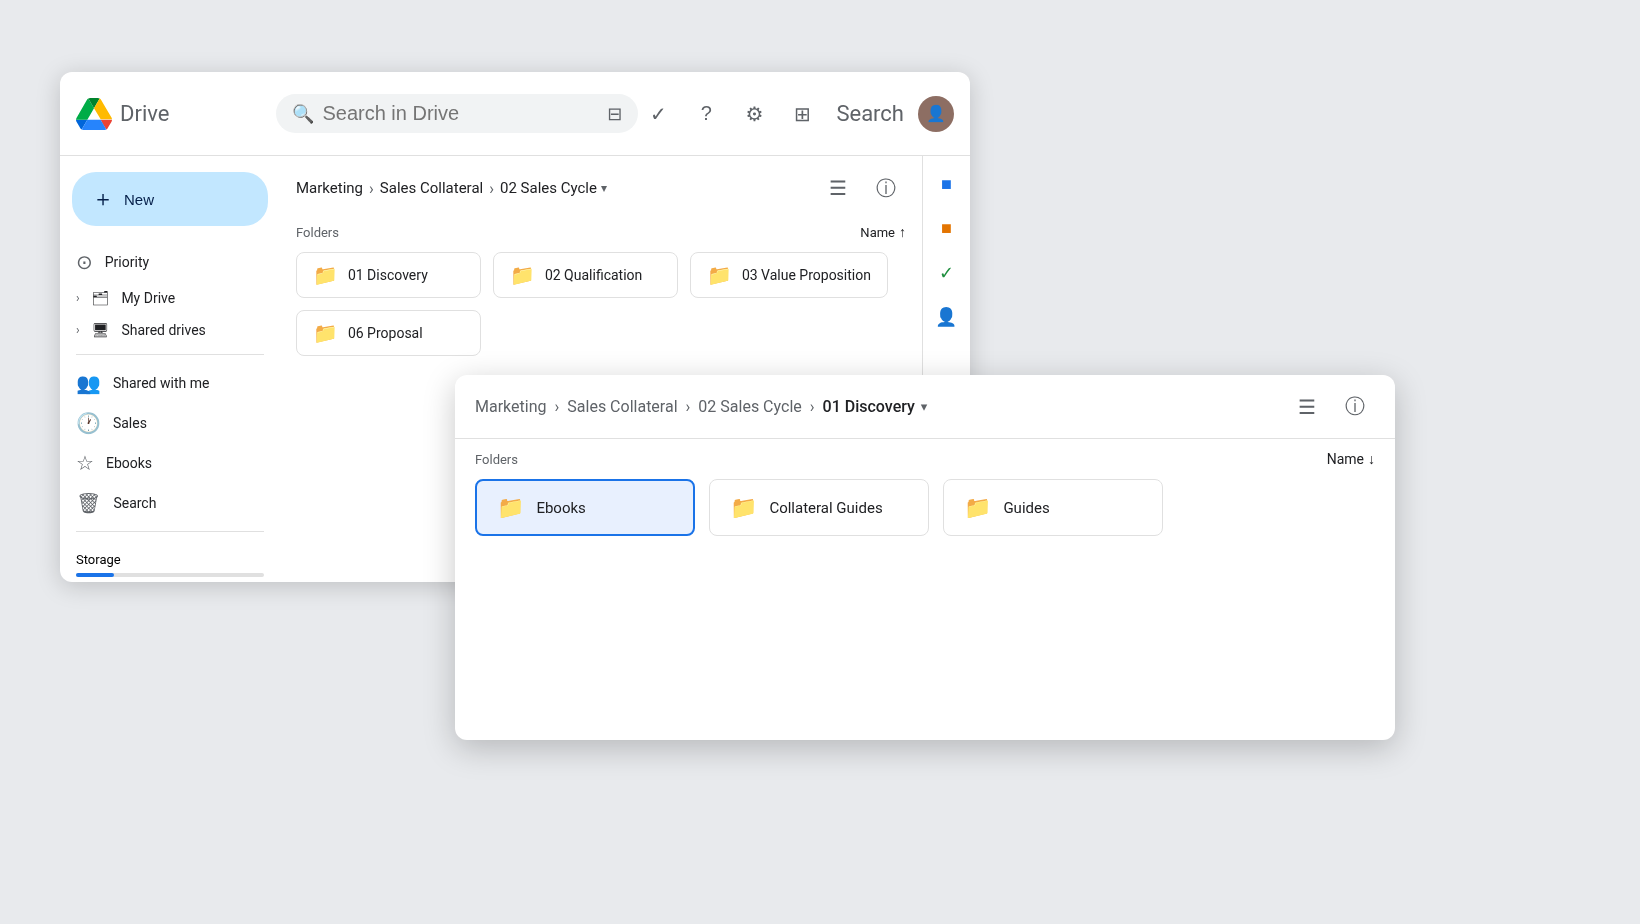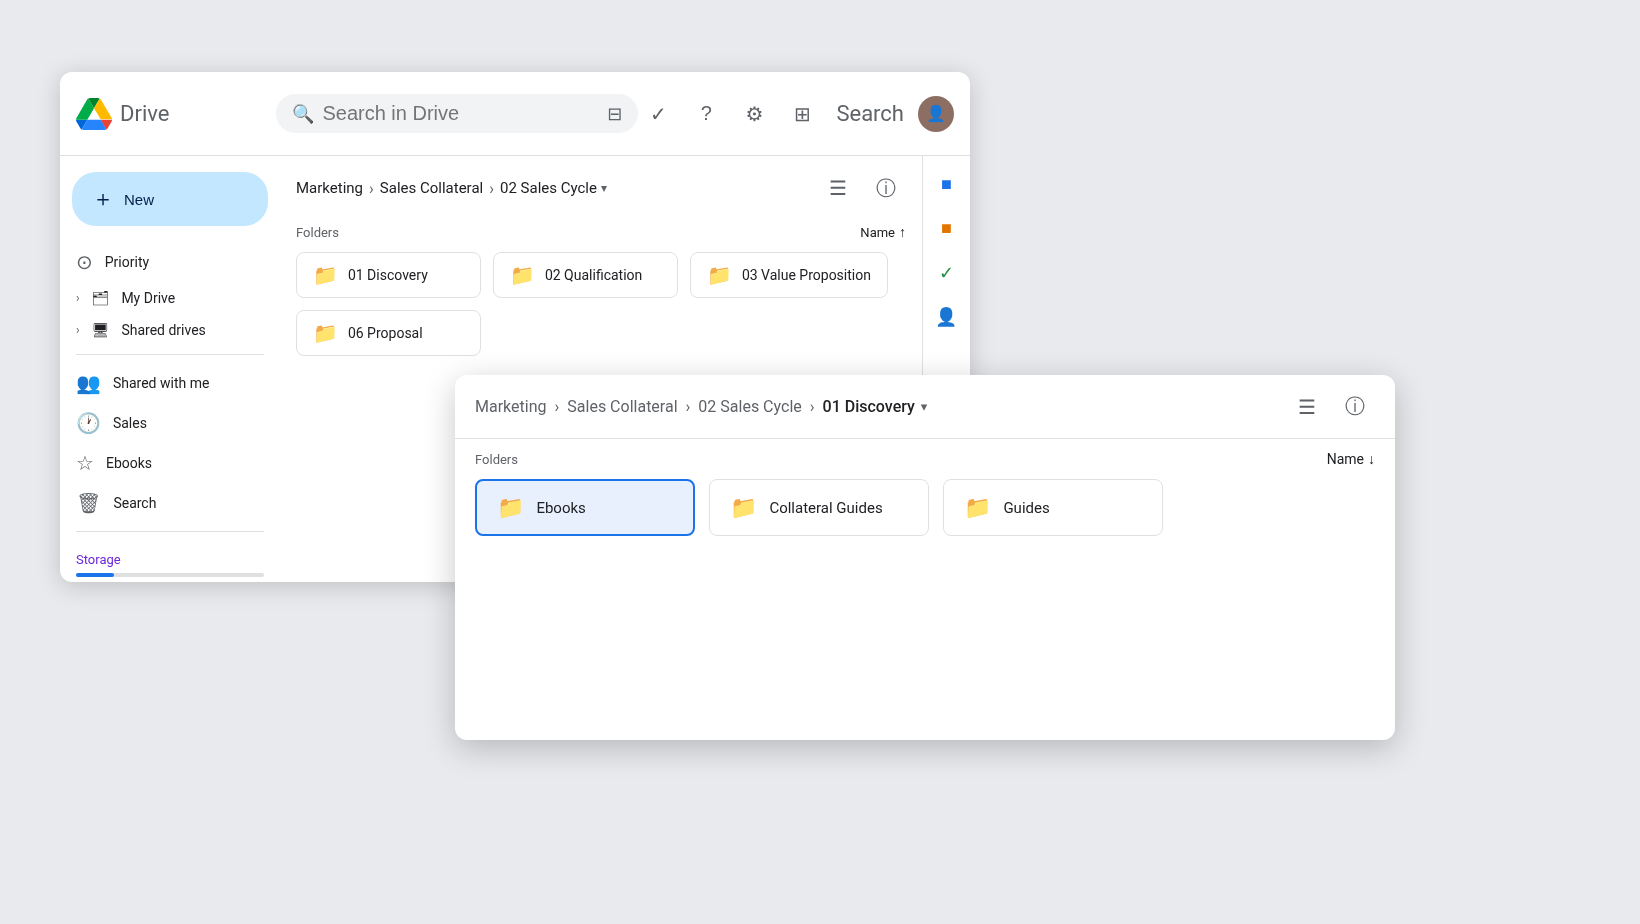--- a/index.html
+++ b/index.html
@@ -155,21 +155,21 @@
       align-items: center;
       gap: 12px;
       padding: 8px 16px;
       cursor: pointer;
       font-size: 14px;
       color: #202124;
     }
     .sidebar-chevron { font-size: 12px; color: #5f6368; }
     .sidebar-divider { height: 1px; background: #e0e0e0; margin: 8px 16px; }
     .storage-section { padding: 12px 16px; }
-    .storage-label { font-size: 13px; color: #6d28d9; margin-bottom: 6px; }
+    .storage-label { font-size: 13px; color: #000000; margin-bottom: 6px; }
     .storage-bar-bg { height: 4px; background: #e0e0e0; border-radius: 2px; margin-bottom: 4px; }
     .storage-bar-fill { height: 4px; background: #1a73e8; border-radius: 2px; width: 20%; }
     .storage-used { font-size: 12px; color: #5f6368; font-style: italic; }
 
     
     .right-sidebar {
       width: 48px;
       display: flex;
       flex-direction: column;
       align-items: center;

